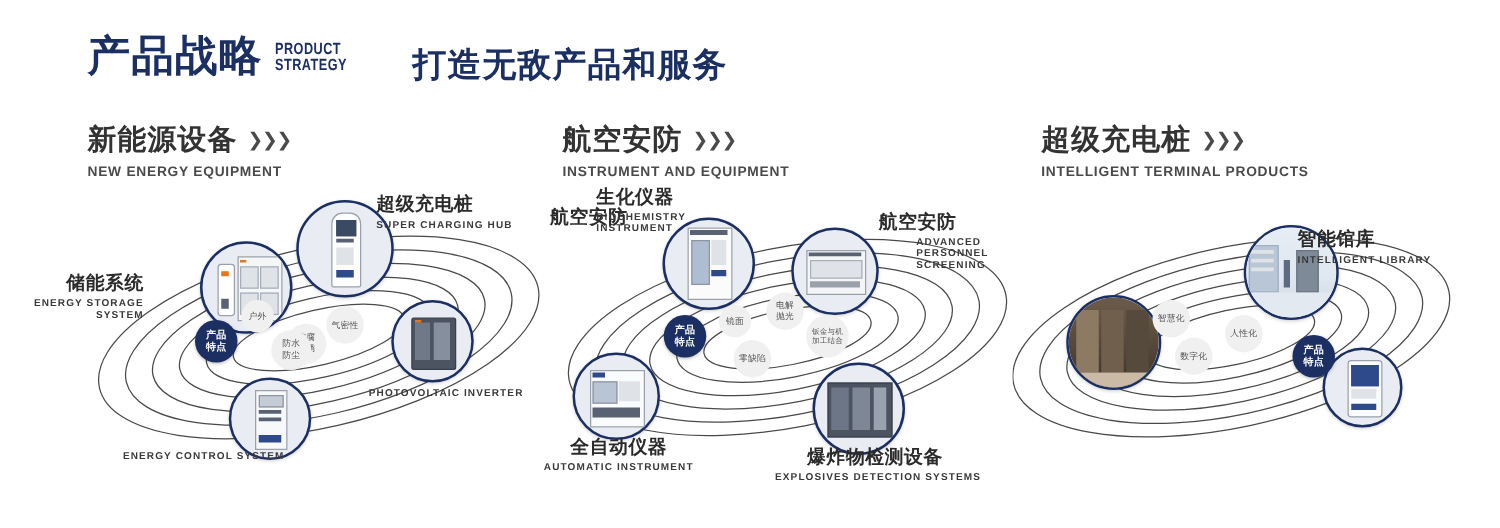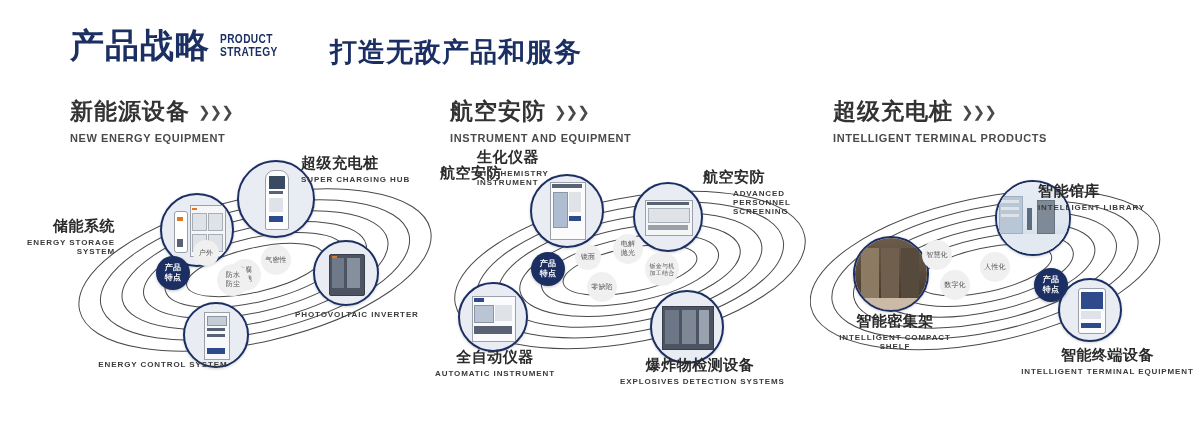--- a/index.html
+++ b/index.html
@@ -327,37 +327,29 @@
 
     <div class="node" style="left:43px;top:76px;width:72px;height:72px;">
       <div class="art">
         <div class="photo" style="background:linear-gradient(#6b5b4a 0%,#5a4b3c 45%,#3d332a 100%);"></div>
         <div class="bar" style="left:6px;top:10px;width:18px;height:50px;background:#8d7a63;"></div>
         <div class="bar" style="left:26px;top:10px;width:18px;height:50px;background:#6f5f4c;"></div>
         <div class="bar" style="left:46px;top:10px;width:18px;height:50px;background:#564a3c;"></div>
         <div class="bar" style="left:0;top:60px;width:72px;height:12px;background:#cbbba6;"></div>
       </div>
     </div>
-    <div class="lab c" style="left:15px;top:152px;width:140px;">
-      <div class="cn">智能密集架</div>
-      <div class="en" style="white-space:normal;">INTELLIGENT COMPACT SHELF</div>
-    </div>
 
     <div class="node" style="left:248px;top:118px;width:60px;height:60px;">
       <div class="art">
         <div class="cab" style="left:18px;top:8px;width:26px;height:44px;background:#fafbfc;border-radius:3px;"></div>
         <div class="scr" style="left:21px;top:12px;width:20px;height:15px;background:#2f4a8a;border-color:#2f4a8a;"></div>
         <div class="bar lt" style="left:21px;top:31px;width:20px;height:8px;"></div>
         <div class="bar bl" style="left:21px;top:43px;width:20px;height:5px;"></div>
       </div>
     </div>
-    <div class="lab c" style="left:205px;top:186px;width:185px;">
-      <div class="cn">智能终端设备</div>
-      <div class="en">INTELLIGENT TERMINAL EQUIPMENT</div>
-    </div>
 
     <div class="mini dark" style="left:224px;top:108px;width:34px;height:34px;">
       <span style="white-space:normal;width:24px;display:inline-block;">产品特点</span>
     </div>
 
     <div class="mini" style="left:112px;top:80px;width:30px;height:30px;">
       <span>智慧化</span>
     </div>
     <div class="mini" style="left:170px;top:92px;width:30px;height:30px;">
       <span>人性化</span>

